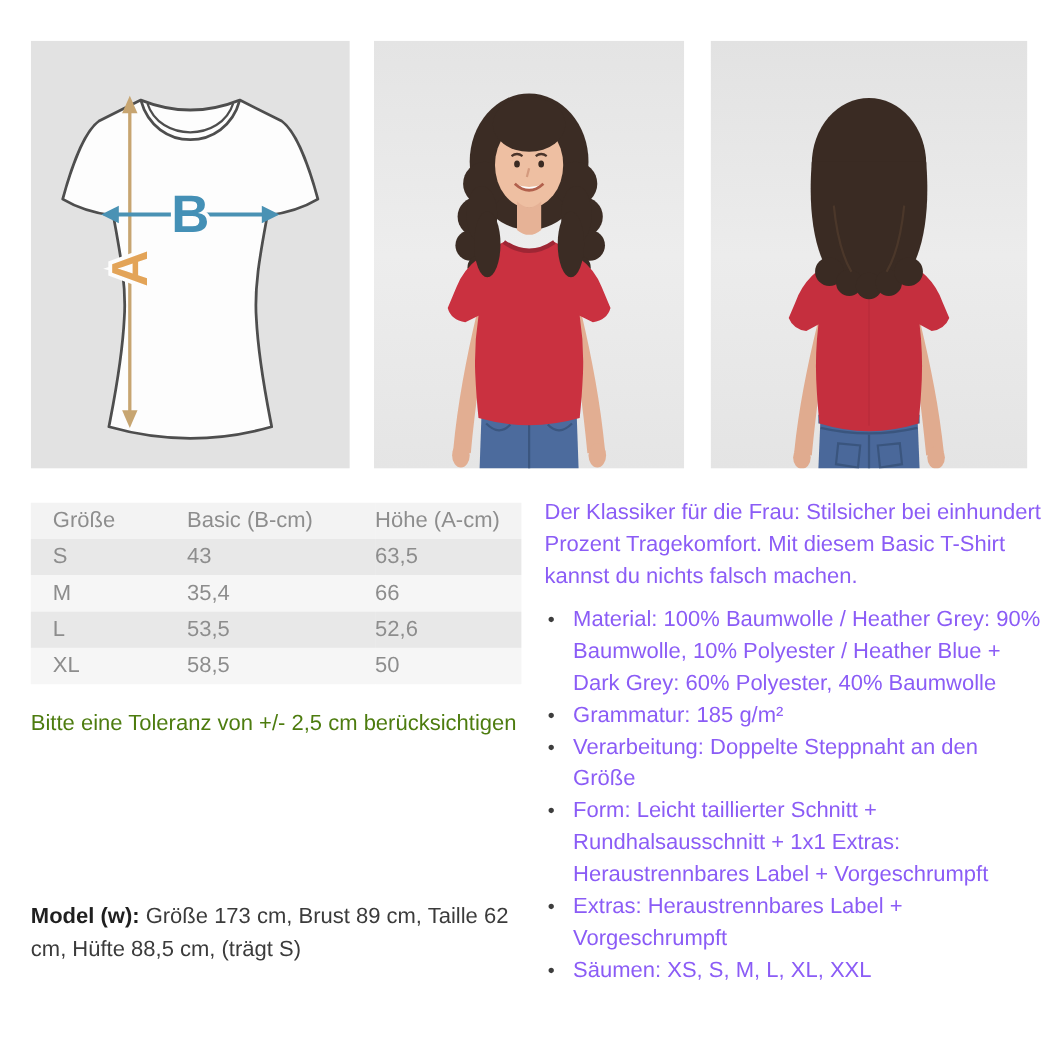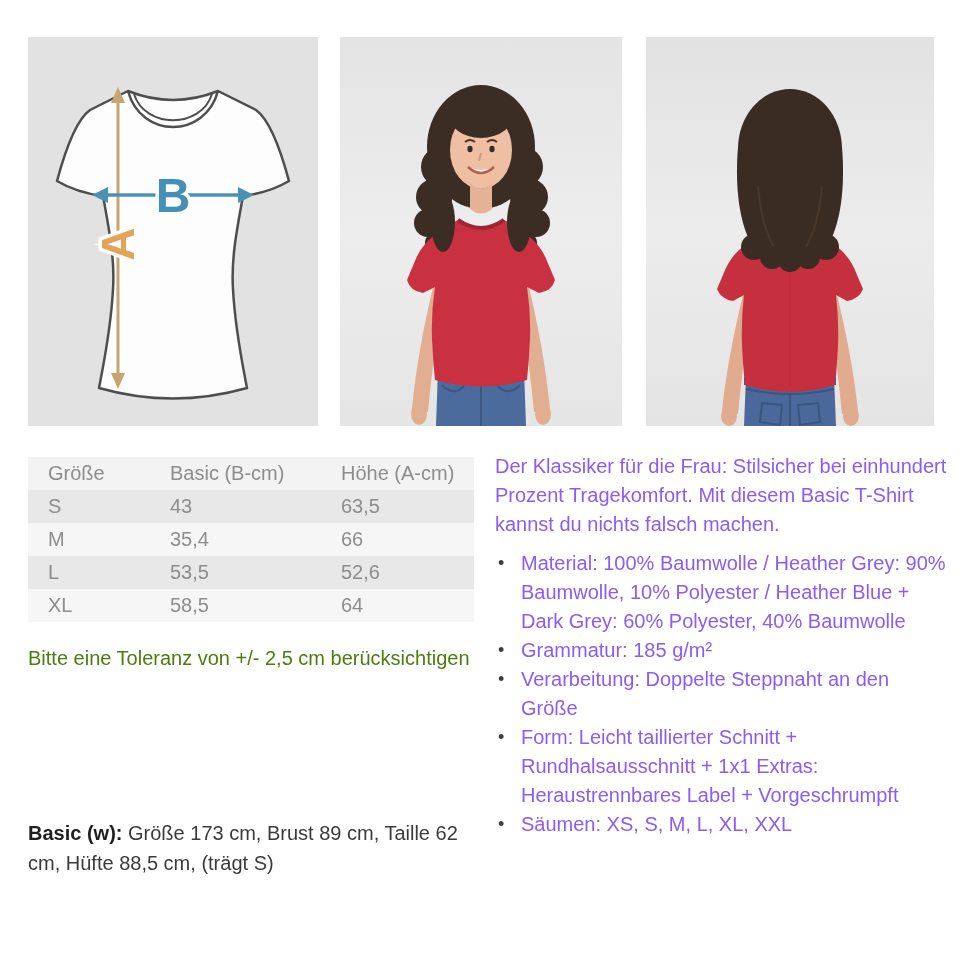--- a/index.html
+++ b/index.html
@@ -229,34 +229,35 @@
           <td>66</td>
         </tr>
         <tr>
           <td>L</td>
           <td>53,5</td>
           <td>52,6</td>
         </tr>
         <tr>
           <td>XL</td>
           <td>58,5</td>
-          <td>64</td>
+          <td>50</td>
         </tr>
       </tbody>
     </table>
 
     <p class="tolerance">Bitte eine Toleranz von +/- 2,5 cm berücksichtigen</p>
 
-    <p class="model-info"><strong>Basic (w):</strong><span> Größe 173 cm, Brust 89 cm, Taille 62 cm, Hüfte 88,5 cm, (trägt S)</span></p>
+    <p class="model-info"><strong>Model (w):</strong><span> Größe 173 cm, Brust 89 cm, Taille 62 cm, Hüfte 88,5 cm, (trägt S)</span></p>
   </div>
 
   <div class="right-col">
     <p class="desc-intro">Der Klassiker für die Frau: Stilsicher bei einhundert Prozent Tragekomfort. Mit diesem Basic T-Shirt kannst du nichts falsch machen.</p>
     <ul class="desc-bullets">
       <li>Material: 100% Baumwolle / Heather Grey: 90% Baumwolle, 10% Polyester / Heather Blue + Dark Grey: 60% Polyester, 40% Baumwolle</li>
       <li>Grammatur: 185 g/m²</li>
       <li>Verarbeitung: Doppelte Steppnaht an den Größe</li>
       <li>Form: Leicht taillierter Schnitt + Rundhalsausschnitt + 1x1 Extras: Heraustrennbares Label + Vorgeschrumpft</li>
+      <li>Extras: Heraustrennbares Label + Vorgeschrumpft</li>
       <li>Säumen: XS, S, M, L, XL, XXL</li>
     </ul>
   </div>
 
 </div>
 
 </body></html>

